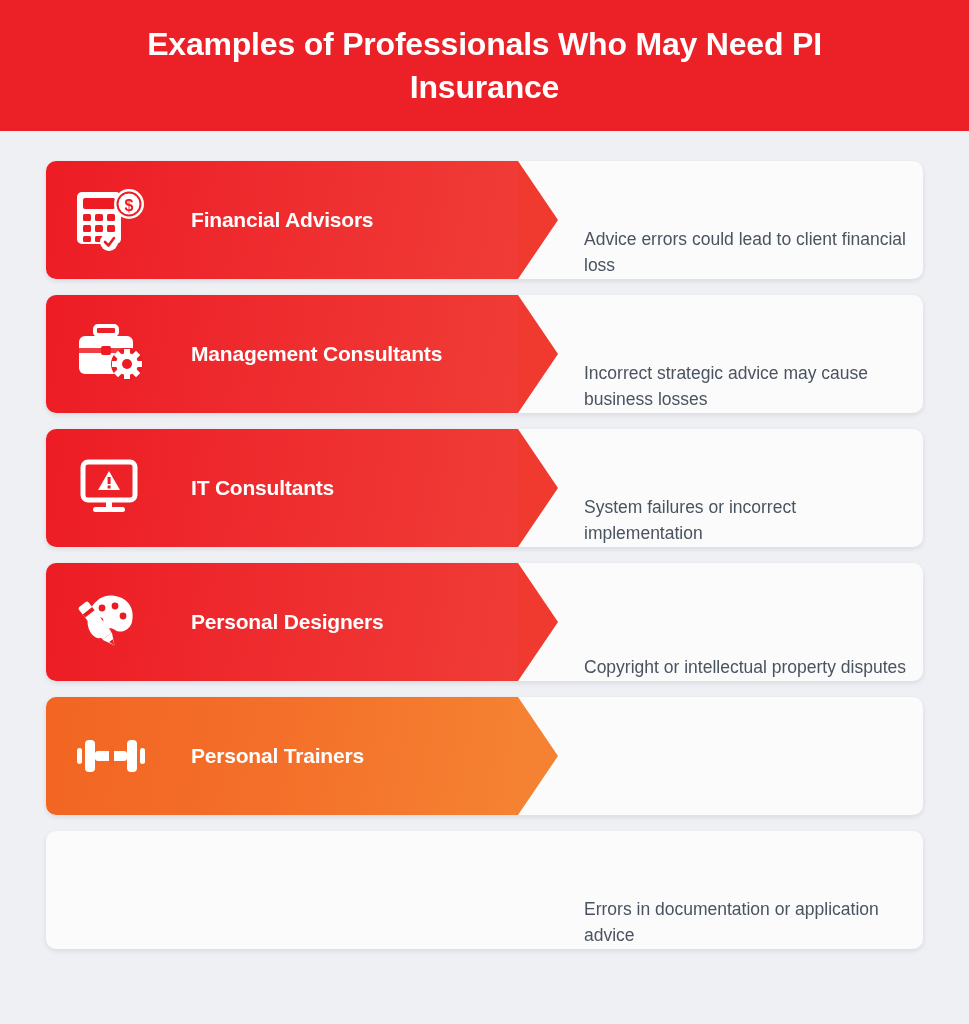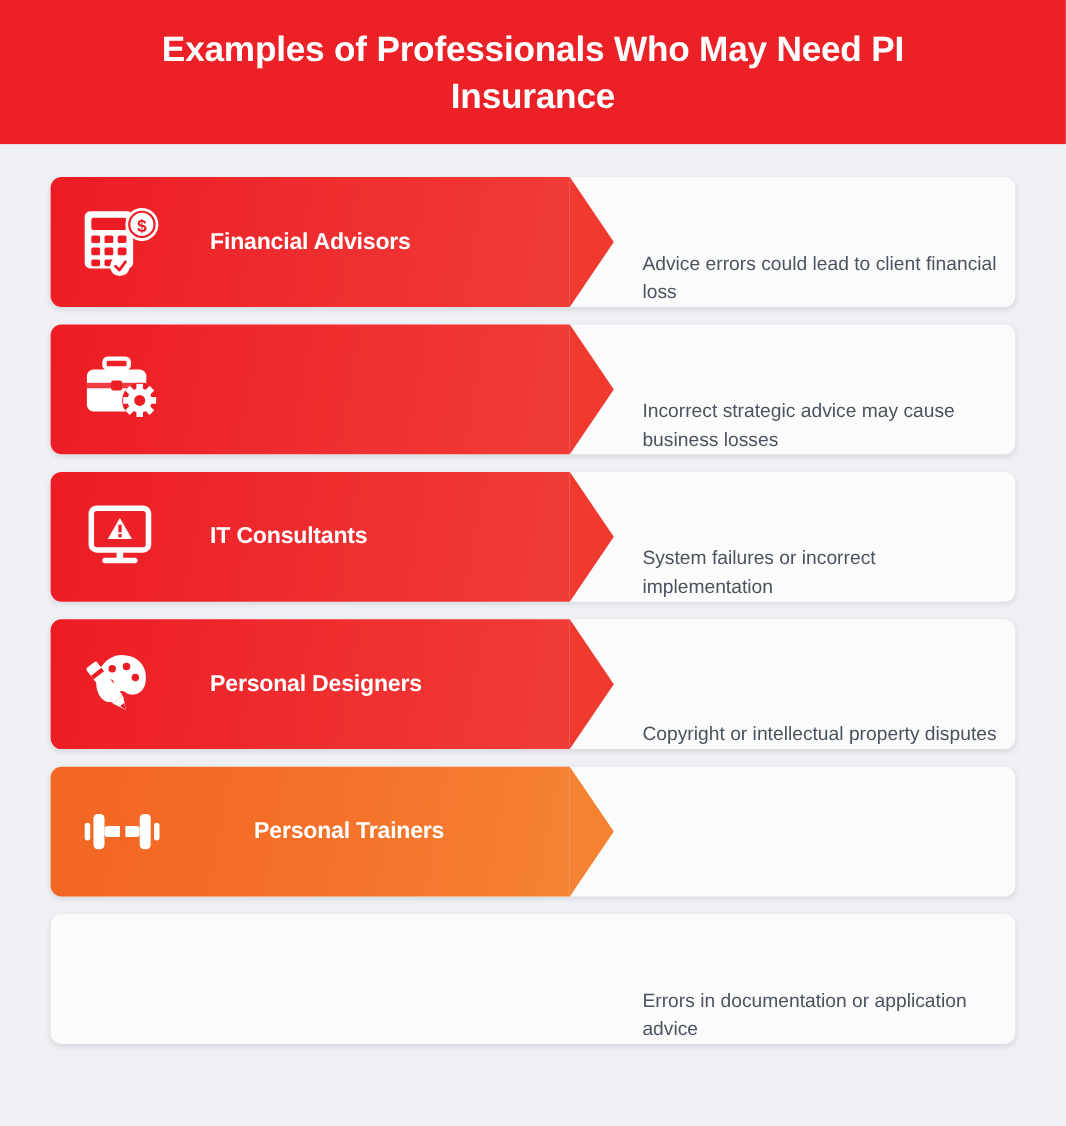--- a/index.html
+++ b/index.html
@@ -72,21 +72,20 @@
     display: flex;
     align-items: center;
     padding-left: 26px;
     z-index: 2;
   }
   .row-banner.grad-red {
     background: linear-gradient(100deg, #ed1c24 0%, #ee2b2e 45%, #f03c36 100%);
   }
   .row-banner.grad-orange {
     background: linear-gradient(100deg, #f26522 0%, #f4702a 50%, #f58232 100%);
-    gap: 40px;
   }
   
   .row-banner::after {
     content: "";
     position: absolute;
     right: -40px;
     top: 0;
     width: 0;
     height: 0;
     border-top: 59px solid transparent;
@@ -197,20 +196,21 @@
               <rect x="37" y="39" width="6" height="6"></rect>
               <rect x="61" y="39" width="6" height="6"></rect>
               <rect x="40" y="30" width="6" height="6" transform="rotate(-45 43 33)"></rect>
               <rect x="58" y="48" width="6" height="6" transform="rotate(-45 61 51)"></rect>
               <rect x="58" y="30" width="6" height="6" transform="rotate(45 61 33)"></rect>
               <rect x="40" y="48" width="6" height="6" transform="rotate(45 43 51)"></rect>
             </g>
             <circle cx="52" cy="42" r="5" fill="#ed1c24"></circle>
           </svg>
         </div>
+        <div class="row-label">Management Consultants</div>
       </div>
     </div>
 
     <div class="row">
       <div class="row-card"></div>
       <div class="row-desc">
         <div class="row-desc-text">System failures or incorrect implementation</div>
       </div>
       <div class="row-banner grad-red">
         <div class="row-icon">

